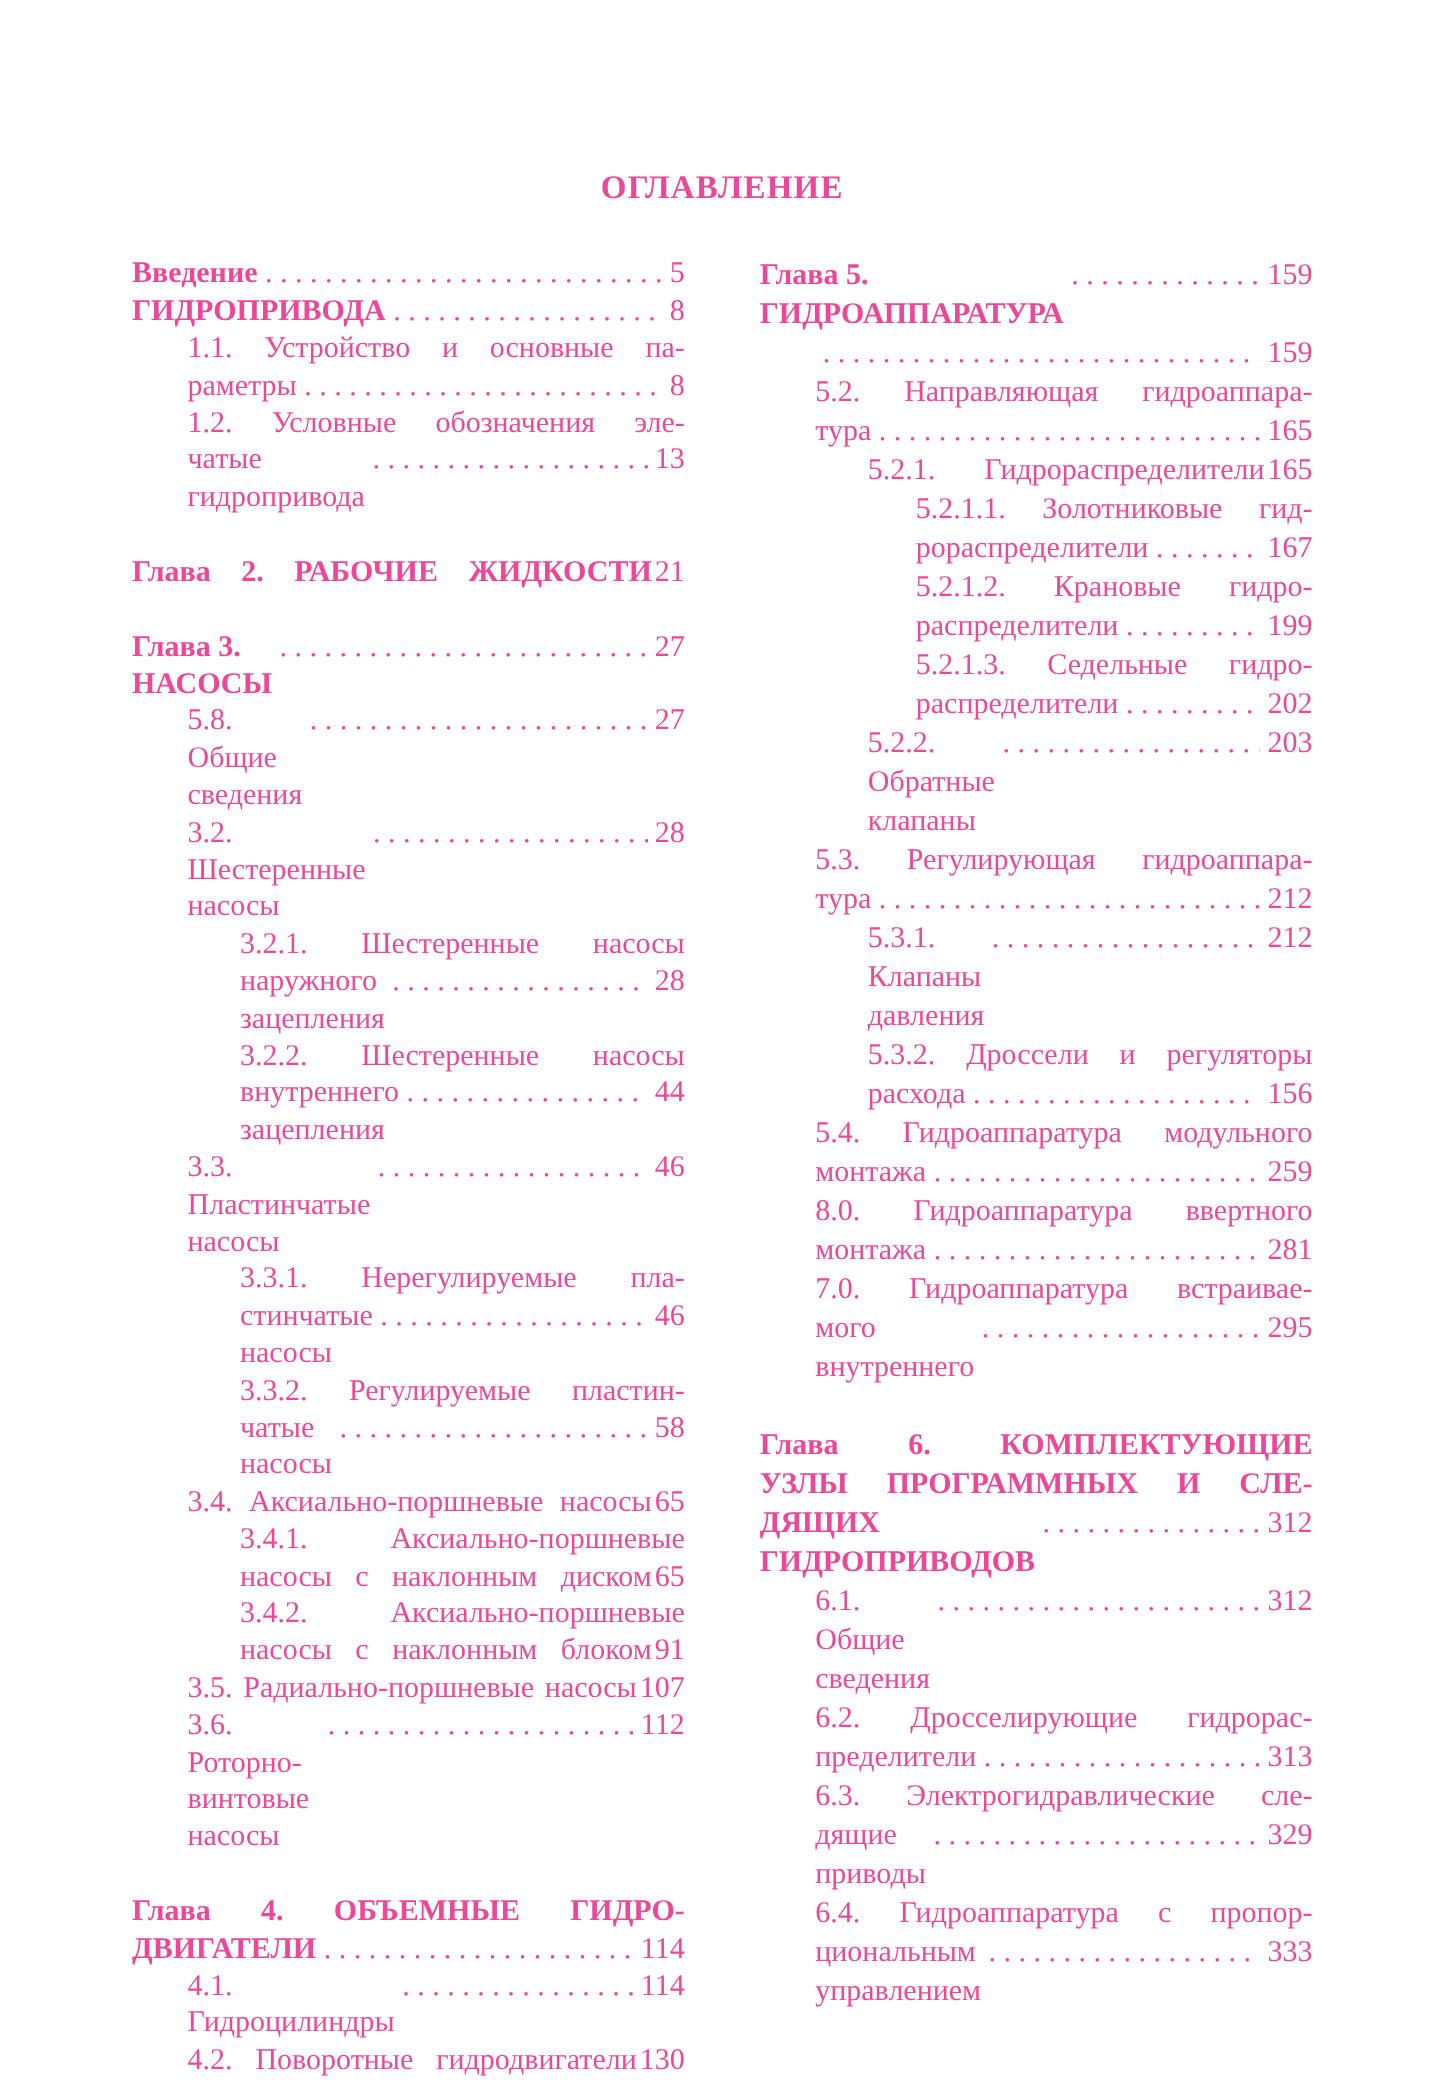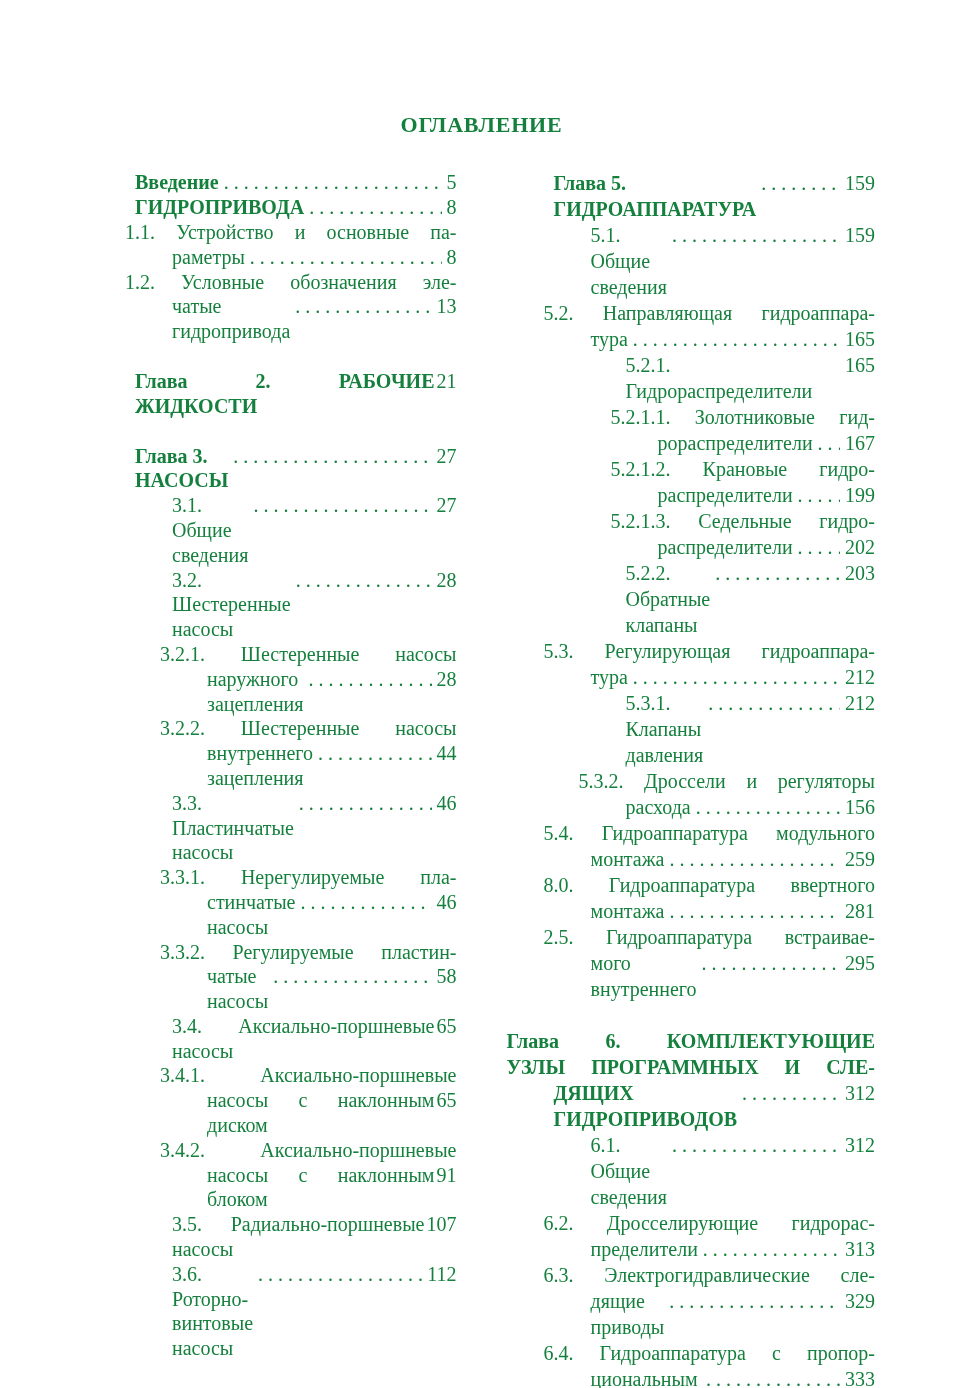--- a/index.html
+++ b/index.html
@@ -2,21 +2,21 @@
 <html><head>
 <meta charset="utf-8">
 <style>
   html, body { margin: 0; padding: 0; background: #ffffff; }
   .page {
     position: relative;
     width: 963px;
     height: 1388px;
     box-sizing: border-box;
     background: #ffffff;
-    color: #15803d;
+    color: #ec4899;
     font-family: "Liberation Serif", "DejaVu Serif", serif;
     padding: 112px 88px 0 88px;
     overflow: hidden;
   }
   .title {
     margin: 0 0 32px 0;
     text-align: center;
     font-size: 22px;
     font-weight: bold;
     letter-spacing: 0.8px;
@@ -27,21 +27,21 @@
   .col.right { line-height: 26px; }
   .group + .group { margin-top: 25px; }
   .col.right .group + .group { margin-top: 26px; }
 
   .entry.l1 { padding-left: 37px; }
   .entry.l2 { padding-left: 72px; }
   .entry.l3 { padding-left: 104px; }
   .entry.bold .t { font-weight: bold; }
 
   .line { display: flex; align-items: baseline; }
-  .line .t { flex: 0 1 auto; margin-left: 47px; }
+  .line .t { flex: 0 1 auto; }
   .line .t.fill {
     flex: 1 1 auto;
     text-align: justify;
     text-align-last: justify;
   }
   .jline {
     text-align: justify;
     text-align-last: justify;
   }
   .leader {
@@ -106,21 +106,21 @@
         <div class="group">
           <div class="entry l0 bold">
             <div class="line">
               <span class="t">Глава 3. НАСОСЫ</span>
               <span class="leader"></span>
               <span class="pg">27</span>
             </div>
           </div>
           <div class="entry l1">
             <div class="line">
-              <span class="t">3.1. Общие сведения</span>
+              <span class="t">5.8. Общие сведения</span>
               <span class="leader"></span>
               <span class="pg">27</span>
             </div>
           </div>
           <div class="entry l1">
             <div class="line">
               <span class="t">3.2. Шестеренные насосы</span>
               <span class="leader"></span>
               <span class="pg">28</span>
             </div>
@@ -226,21 +226,20 @@
         <div class="group">
           <div class="entry l0 bold">
             <div class="line">
               <span class="t">Глава 5. ГИДРОАППАРАТУРА</span>
               <span class="leader"></span>
               <span class="pg">159</span>
             </div>
           </div>
           <div class="entry l1">
             <div class="line">
-              <span class="t">5.1. Общие сведения</span>
               <span class="leader"></span>
               <span class="pg">159</span>
             </div>
           </div>
           <div class="entry l1">
             <div class="jline"><span class="t">5.2. Направляющая гидроаппара-</span></div>
             <div class="line">
               <span class="t">тура</span>
               <span class="leader"></span>
               <span class="pg">165</span>
@@ -316,21 +315,21 @@
           </div>
           <div class="entry l1">
             <div class="jline"><span class="t">8.0. Гидроаппаратура ввертного</span></div>
             <div class="line">
               <span class="t">монтажа</span>
               <span class="leader"></span>
               <span class="pg">281</span>
             </div>
           </div>
           <div class="entry l1">
-            <div class="jline"><span class="t">2.5. Гидроаппаратура встраивае-</span></div>
+            <div class="jline"><span class="t">7.0. Гидроаппаратура встраивае-</span></div>
             <div class="line">
               <span class="t">мого внутреннего</span>
               <span class="leader"></span>
               <span class="pg">295</span>
             </div>
           </div>
         </div>
         <div class="group">
           <div class="entry l0 bold">
             <div class="jline"><span class="t">Глава 6. КОМПЛЕКТУЮЩИЕ</span></div>

